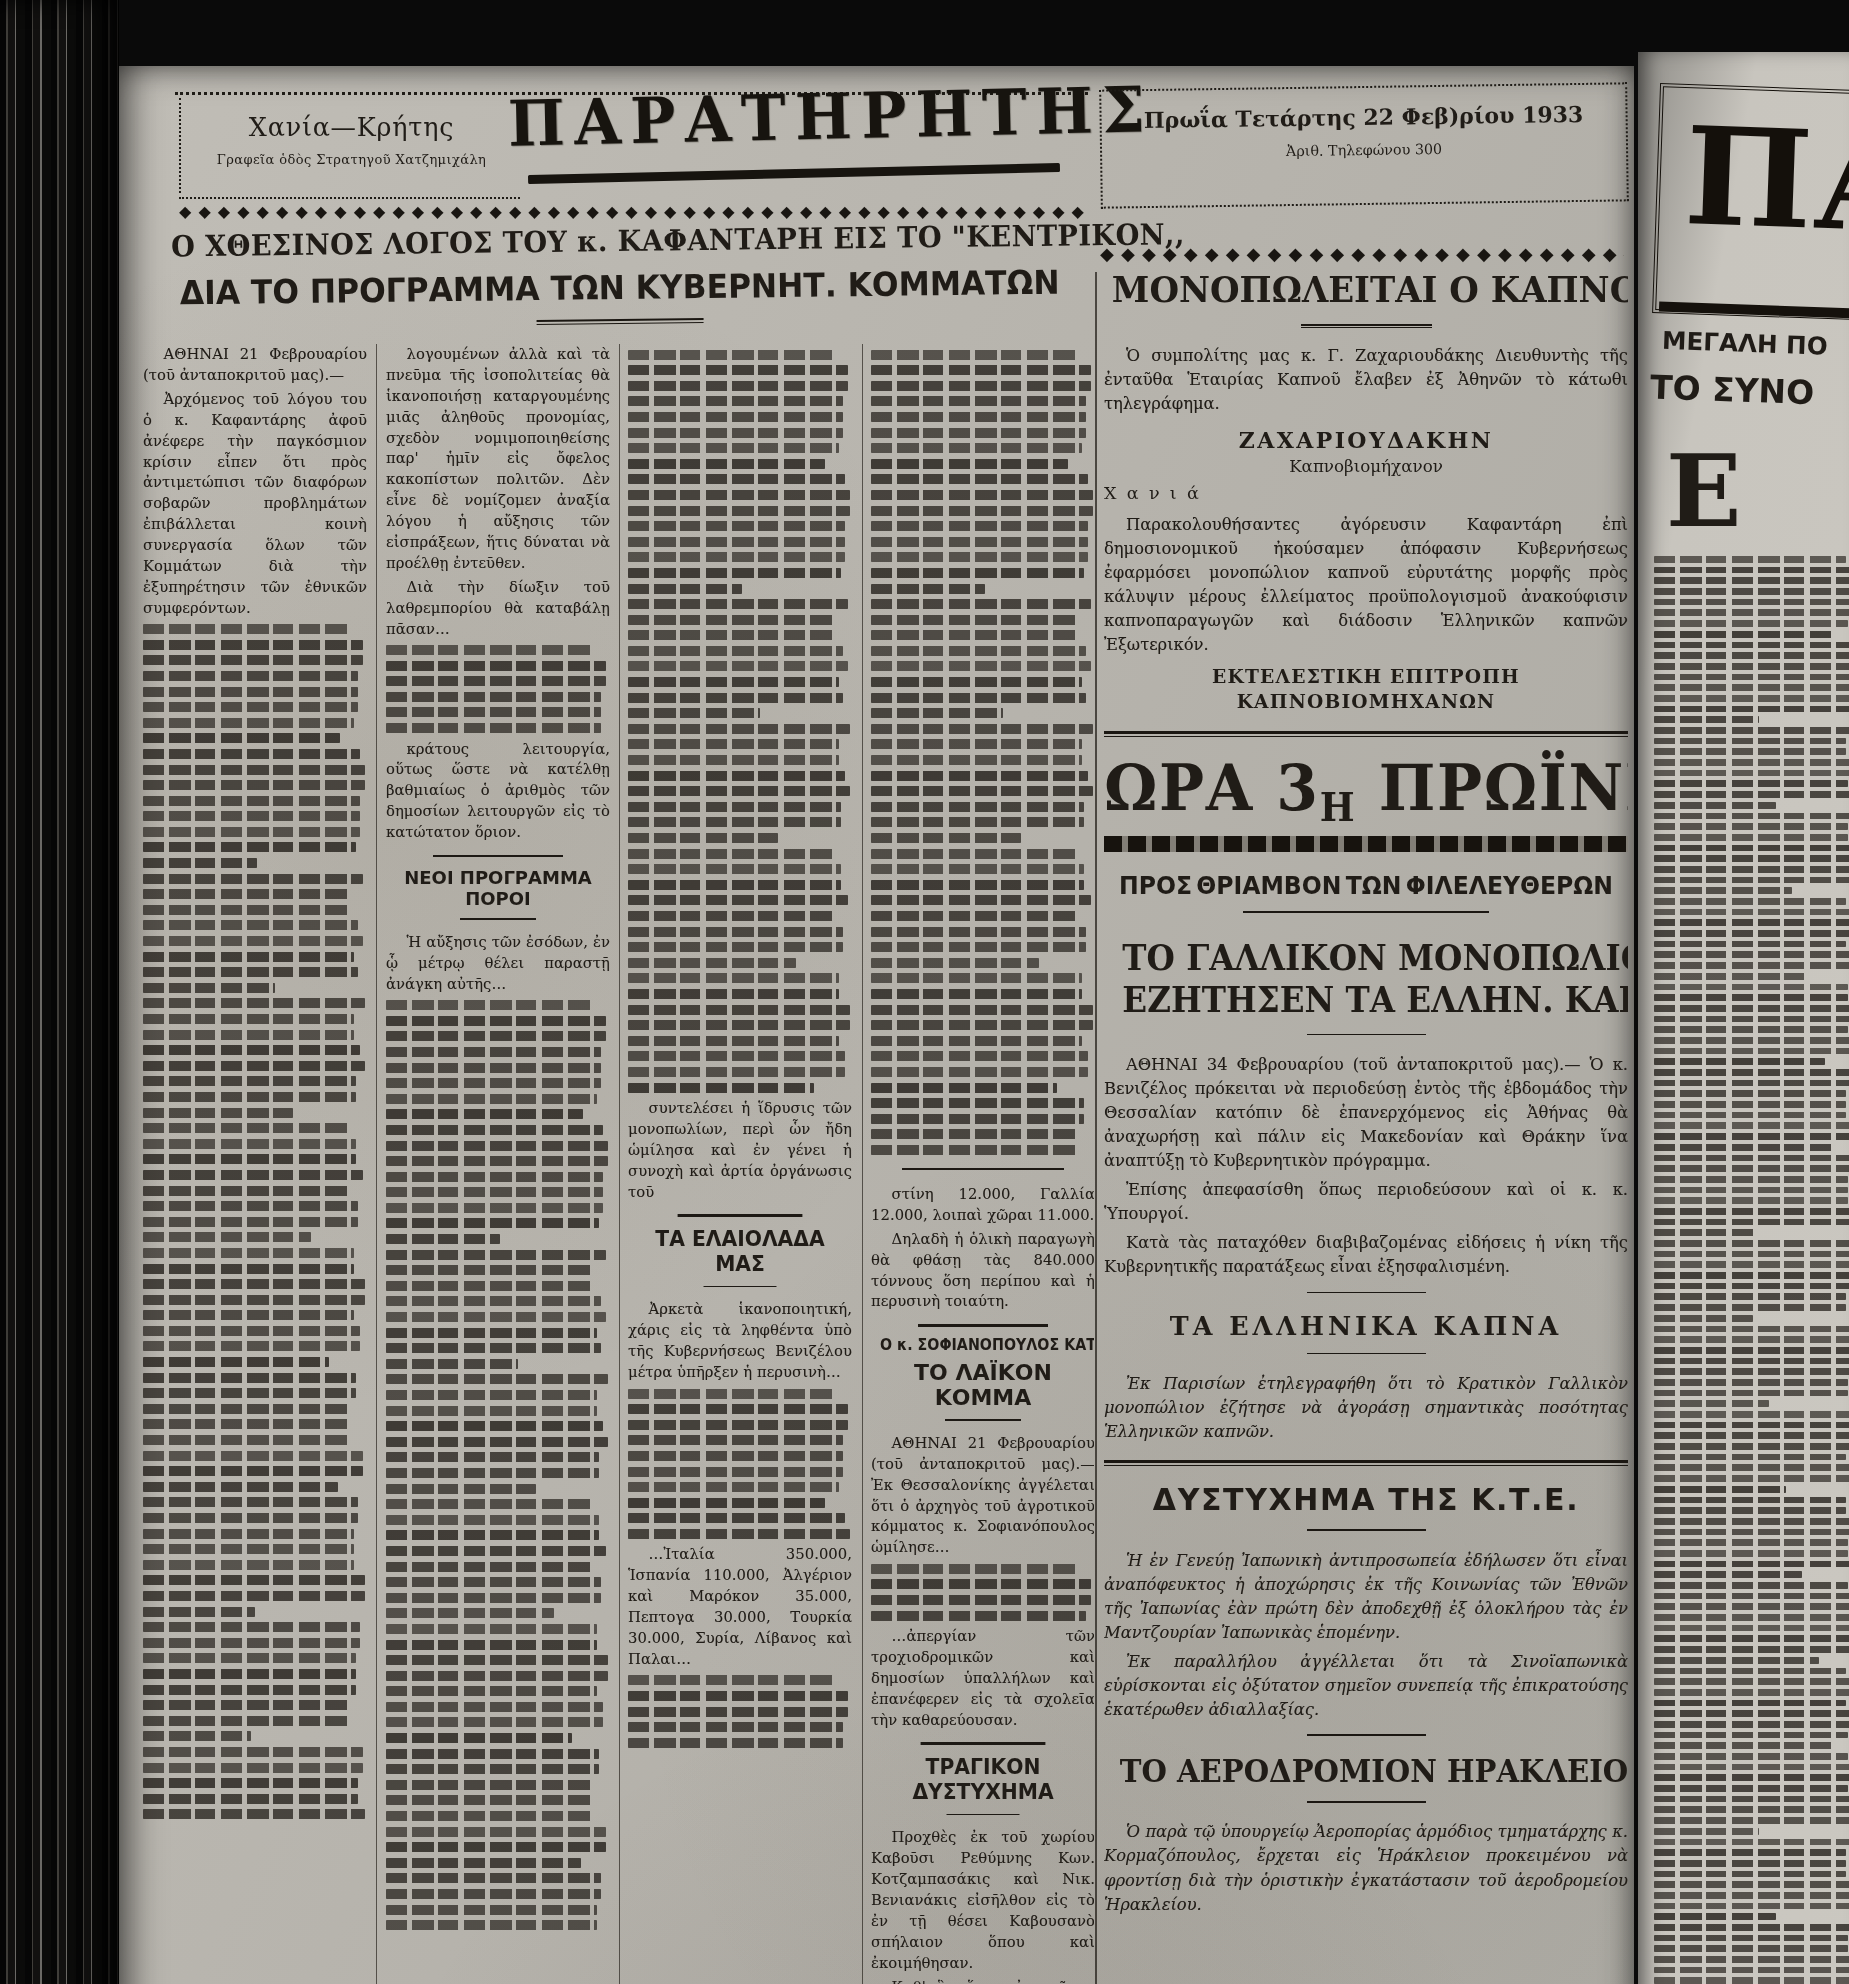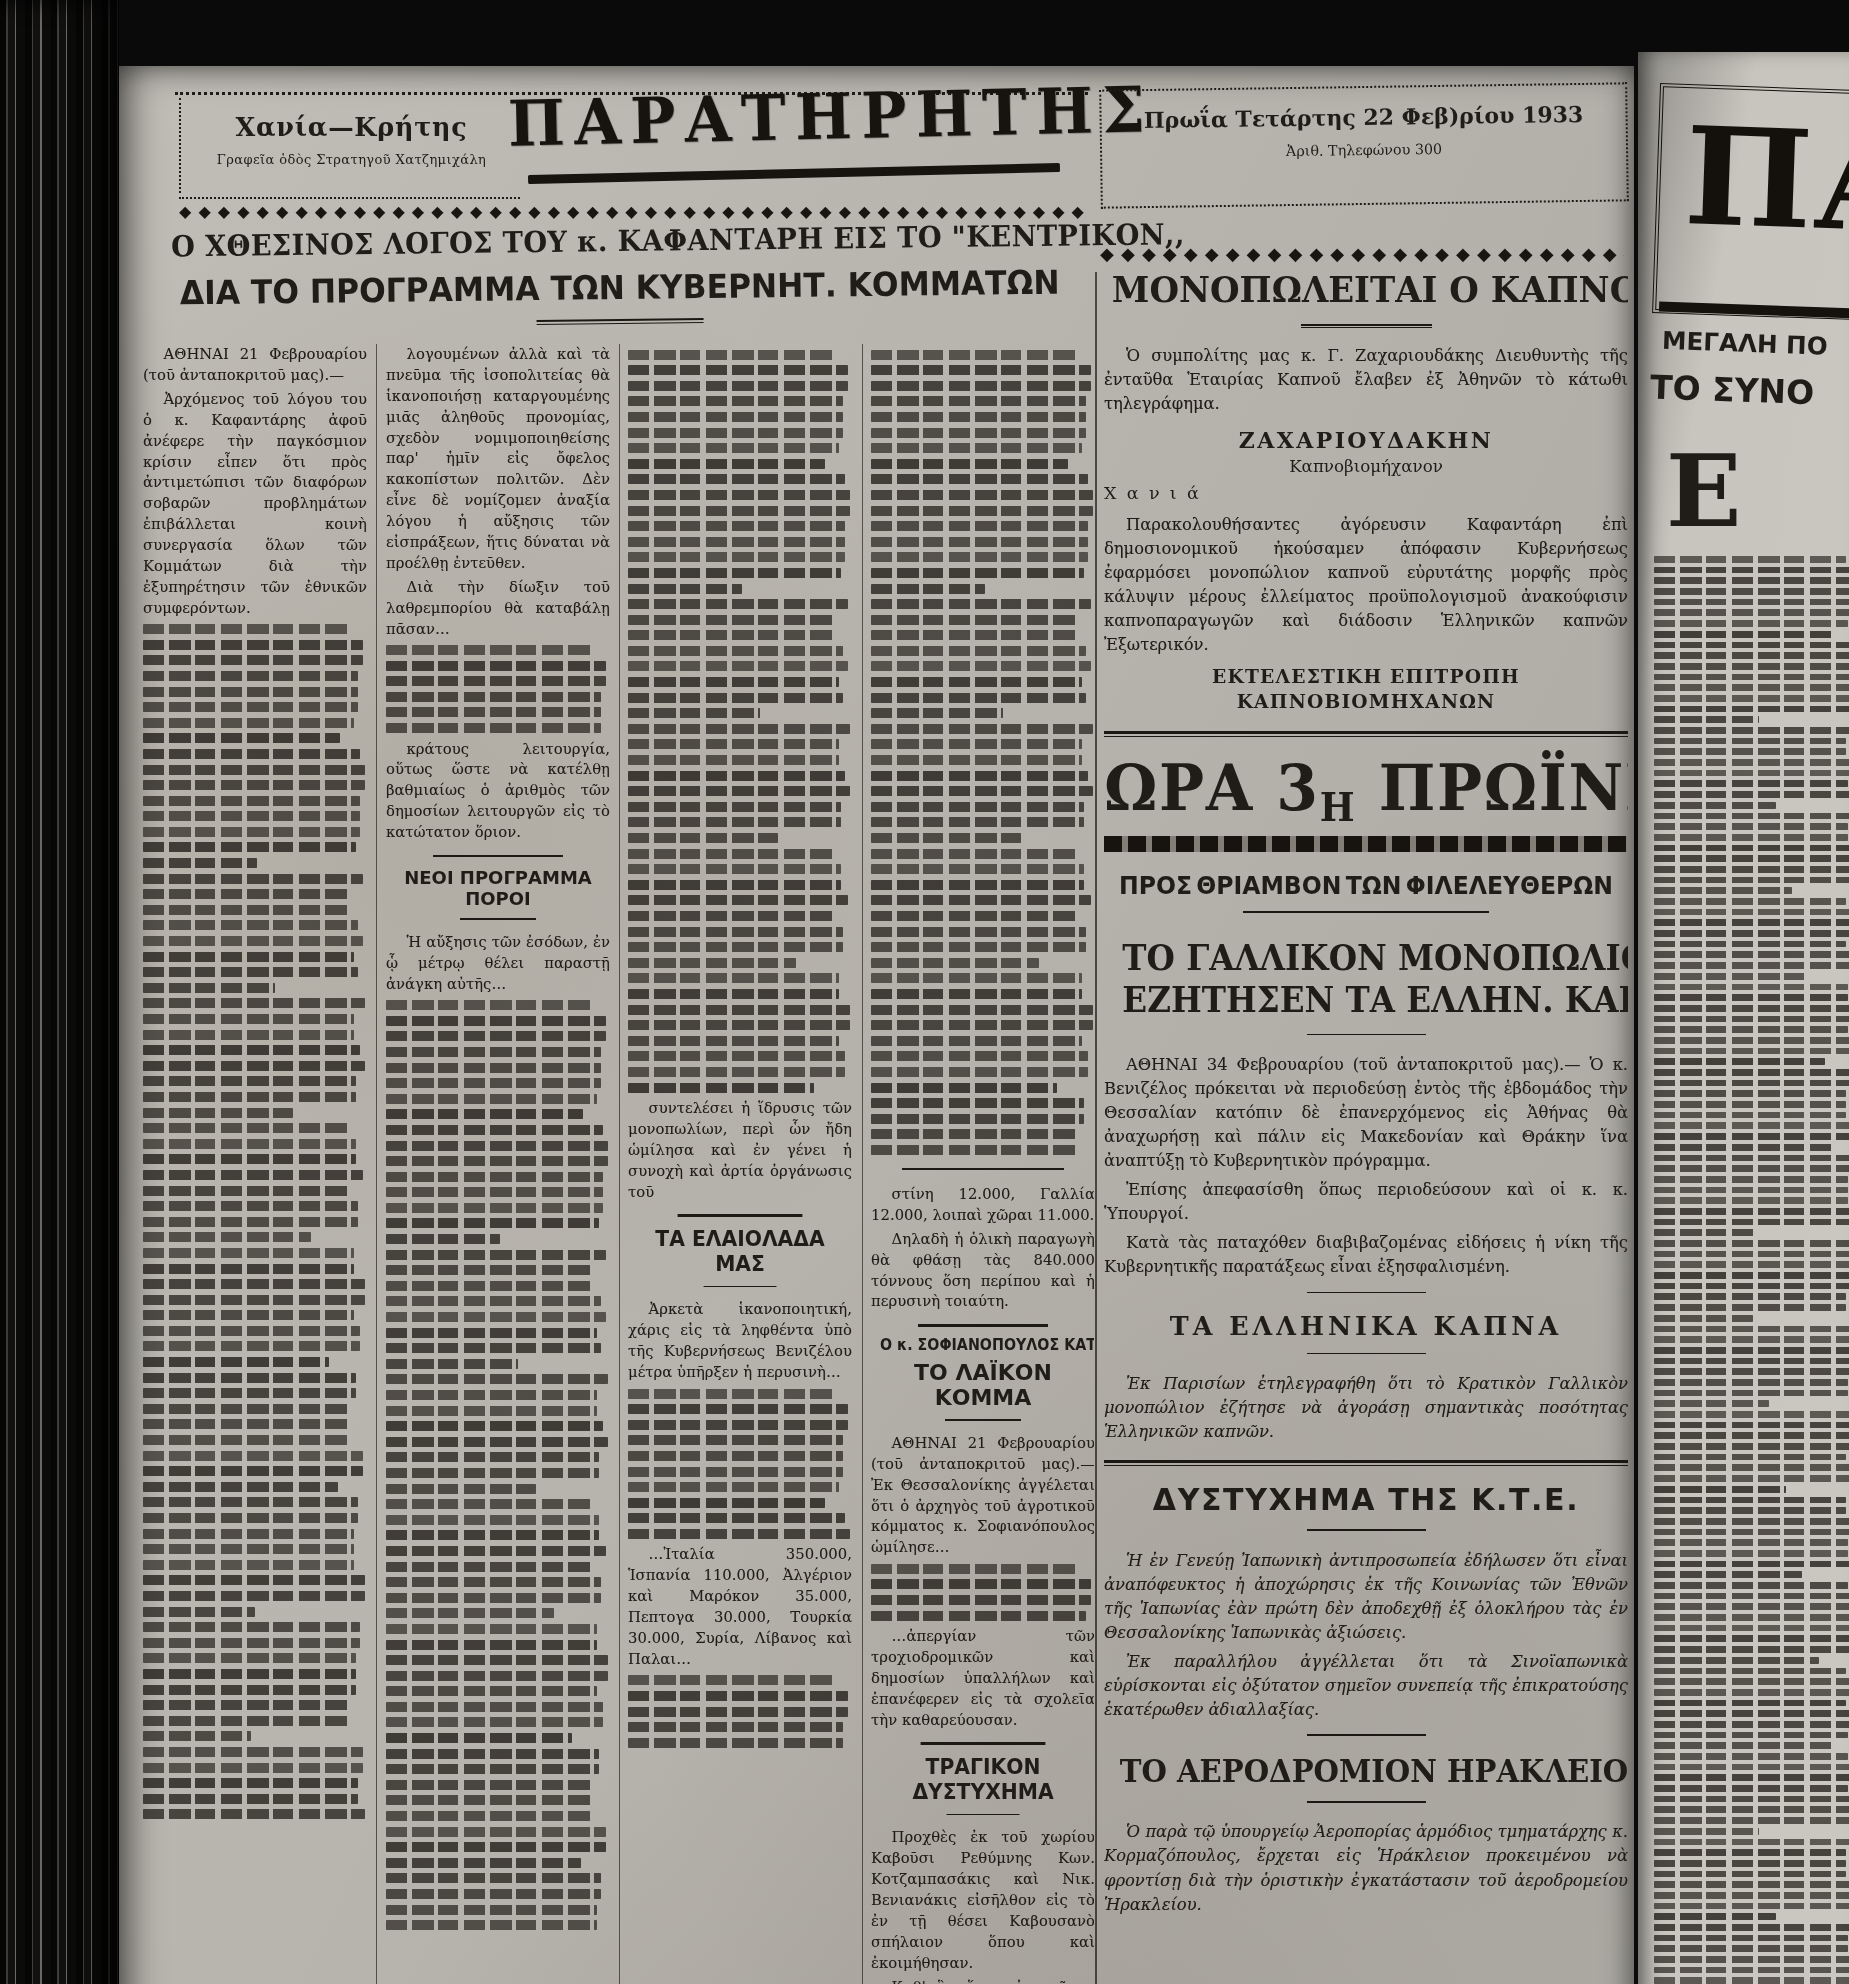--- a/index.html
+++ b/index.html
@@ -11,21 +11,21 @@
   .page{position:absolute;overflow:hidden;}
   .page.main{left:119px;top:66px;width:1515px;height:2491px;background:linear-gradient(115deg,#c0bdb6 0%,#b6b3ac 45%,#a9a7a0 100%);
     box-shadow:inset 18px 0 36px -9.5px rgba(0,0,0,.5),inset -13.5px 0 28px -12px rgba(0,0,0,.35),inset 0 -24px 48px -16px rgba(0,0,0,.4),inset 0 16px 36px -16px rgba(0,0,0,.35);}
   .page.main::before{content:"";position:absolute;inset:0;pointer-events:none;
     background:radial-gradient(circle at 18% 30%,rgba(90,80,60,.10),transparent 28%),radial-gradient(circle at 72% 64%,rgba(80,70,55,.08),transparent 30%),radial-gradient(circle at 55% 90%,rgba(60,50,40,.12),transparent 26%);}
   .page.adjacent{left:1638px;top:52px;width:212px;height:2592px;background:linear-gradient(100deg,#8f8d88 0%,#c8c5be 18%,#cbc8c1 100%);
     box-shadow:inset 12px 0 20px -5.6px rgba(0,0,0,.55);}
   
   .mh-topline{position:absolute;left:56px;top:26px;width:913px;border-top:3.2px dotted #1e1b16;}
   .mh-leftbox{position:absolute;left:60px;top:32px;width:341px;height:95px;border-left:2.8px dotted #1e1b16;text-align:center;}
-  .loc{font-size:25.4px;font-weight:700;margin-top:13.5px;letter-spacing:0.8px;}
+  .loc{font-size:25.4px;font-weight:400;margin-top:13.5px;letter-spacing:0.8px;}
   .addr{font-size:13px;margin-top:10.3px;letter-spacing:0.4px;}
   .mh-leftbot{position:absolute;left:60px;top:131px;width:341px;border-top:2.8px dotted #1e1b16;}
   .title{position:absolute;left:389px;top:16px;width:584px;margin:0;text-align:center;font-size:60px;font-weight:700;letter-spacing:9.5px;transform:rotate(-1.3deg) scaleY(1.05);color:#17140f;text-shadow:0.8px 0.8px 0.8px rgba(20,16,10,.35);}
   .titlebar{position:absolute;left:409px;top:103px;width:532px;height:8.7px;background:#17140f;transform:rotate(-1.3deg);border-radius:1.6px;}
   .mh-rightbox{position:absolute;left:981px;top:20px;width:524px;height:115px;border:2.8px dotted #1e1b16;text-align:center;transform:rotate(-0.8deg);}
   .dateline{font-size:22px;font-weight:700;margin-top:16px;}
   .phoneline{font-size:14.3px;margin-top:12px;}
   .diamonds{position:absolute;white-space:nowrap;overflow:hidden;font-size:16px;letter-spacing:7.1px;color:#191612;line-height:1;}
   .d-left{left:60px;top:138px;width:909px;}
   .d-right{left:981px;top:179px;width:524px;font-size:18px;}
@@ -465,21 +465,21 @@
     <div class="sml-squig"></div>
 
     <div class="rh-kapna">ΤΑ ΕΛΛΗΝΙΚΑ ΚΑΠΝΑ</div>
     <div class="sml-squig"></div>
     <p class="rp it">Ἐκ Παρισίων ἐτηλεγραφήθη ὅτι τὸ Κρατικὸν Γαλλικὸν μονοπώλιον ἐζήτησε νὰ ἀγοράσῃ σημαντικὰς ποσότητας Ἑλληνικῶν καπνῶν.</p>
     <div class="rdiv"></div>
 
     <div class="rh-jap2">ΔΥΣΤΥΧΗΜΑ ΤΗΣ Κ.Τ.Ε.</div>
     <div class="sml-squig"></div>
     <div>
-        <p class="rp it">Ἡ ἐν Γενεύῃ Ἰαπωνικὴ ἀντιπροσωπεία ἐδήλωσεν ὅτι εἶναι ἀναπόφευκτος ἡ ἀποχώρησις ἐκ τῆς Κοινωνίας τῶν Ἐθνῶν τῆς Ἰαπωνίας ἐὰν πρώτη δὲν ἀποδεχθῇ ἐξ ὁλοκλήρου τὰς ἐν Θεσσαλονίκης Ἰαπωνικὰς ἀξιώσεις.</p>
+        <p class="rp it">Ἡ ἐν Γενεύῃ Ἰαπωνικὴ ἀντιπροσωπεία ἐδήλωσεν ὅτι εἶναι ἀναπόφευκτος ἡ ἀποχώρησις ἐκ τῆς Κοινωνίας τῶν Ἐθνῶν τῆς Ἰαπωνίας ἐὰν πρώτη δὲν ἀποδεχθῇ ἐξ ὁλοκλήρου τὰς ἐν Μαντζουρίαν Ἰαπωνικὰς ἑπομένην.</p>
         <p class="rp it">Ἐκ παραλλήλου ἀγγέλλεται ὅτι τὰ Σινοϊαπωνικὰ εὑρίσκονται εἰς ὀξύτατον σημεῖον συνεπείᾳ τῆς ἐπικρατούσης ἑκατέρωθεν ἀδιαλλαξίας.</p>
       </div>
     <div class="sml-squig"></div>
 
     <div class="rh-aero">ΤΟ ΑΕΡΟΔΡΟΜΙΟΝ ΗΡΑΚΛΕΙΟΥ</div>
     <div class="sml-squig"></div>
     <p class="rp it">Ὁ παρὰ τῷ ὑπουργείῳ Ἀεροπορίας ἁρμόδιος τμηματάρχης κ. Κορμαζόπουλος, ἔρχεται εἰς Ἡράκλειον προκειμένου νὰ φροντίσῃ διὰ τὴν ὁριστικὴν ἐγκατάστασιν τοῦ ἀεροδρομείου Ἡρακλείου.</p>
 
   </div>
 </div>

